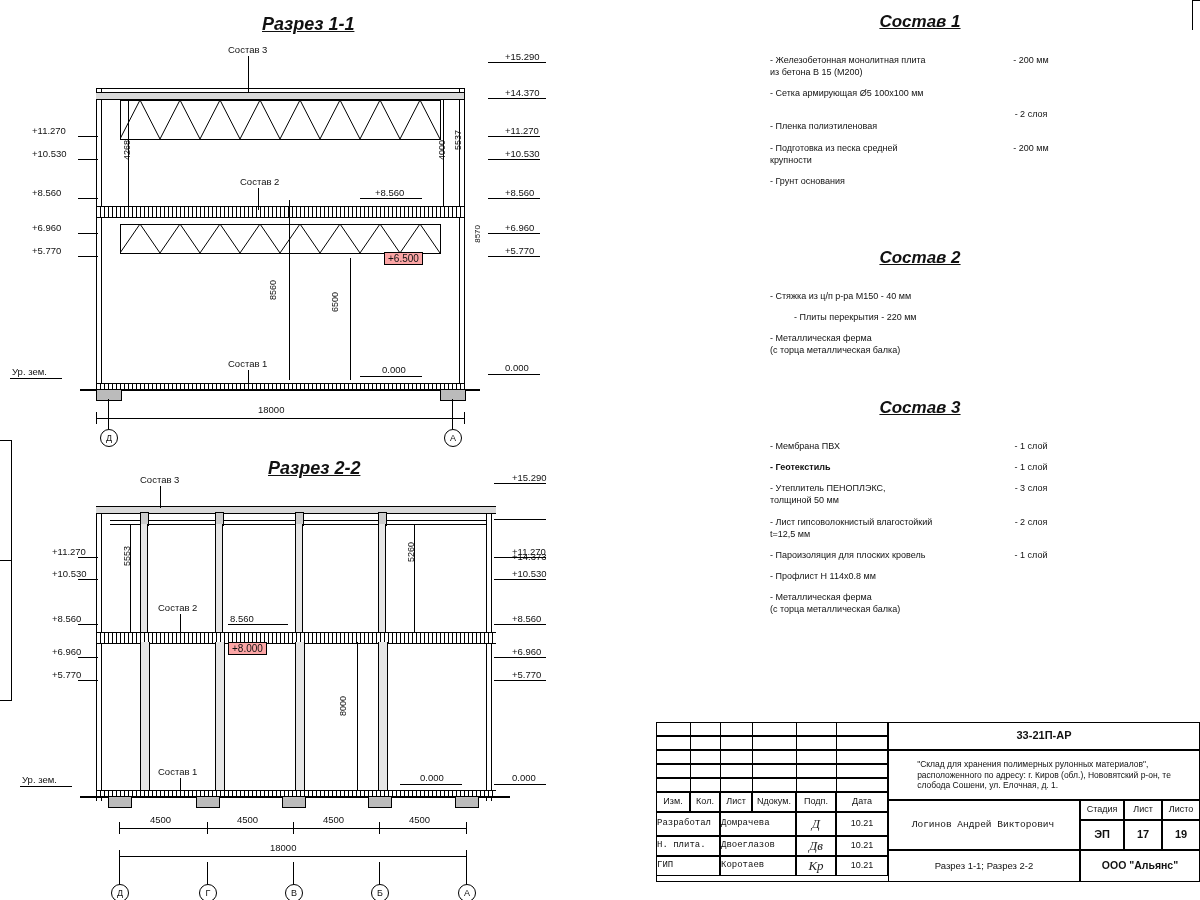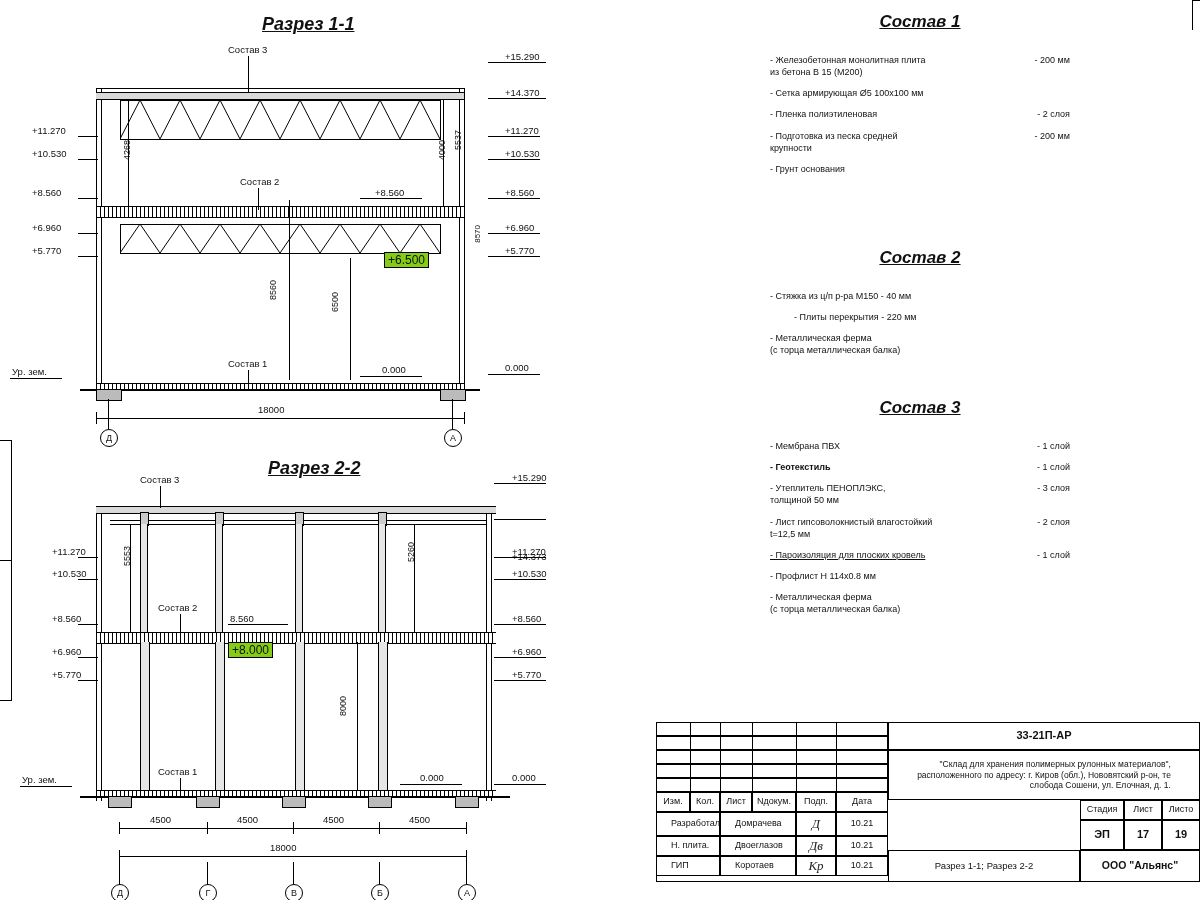--- a/index.html
+++ b/index.html
@@ -15,39 +15,39 @@
   
   .abs{position:absolute;}
   .ttl{
     font-style:italic;font-weight:bold;font-size:18px;
     text-decoration:underline;white-space:nowrap;
   }
   .lbl{font-size:9.5px;white-space:nowrap;}
   .vert{writing-mode:vertical-rl;transform:rotate(180deg);font-size:9px;}
   .hline{position:absolute;background:#000;height:1px;}
   .vline{position:absolute;background:#000;width:1px;}
-  .boxed{border:1px solid #000;padding:0 3px;font-size:12px;background:#84cc16;}
+  .boxed{border:1px solid #000;padding:0 3px;font-size:10px;background:#fca5a5;}
   .circ{
     width:16px;height:16px;border:1px solid #000;border-radius:50%;
     font-size:9px;display:flex;align-items:center;justify-content:center;
     background:#fff;
   }
   .lvl{font-size:9.5px;white-space:nowrap;}
   
   .spec-title{
     font-style:italic;font-weight:bold;font-size:17px;text-decoration:underline;
     text-align:center;
   }
   .spec-row{display:flex;font-size:9px;margin-bottom:9px;line-height:1.35;}
   .spec-row .t{flex:1;padding-right:6px;}
-  .spec-row .v{width:78px;text-align:right;}
+  .spec-row .v{width:78px;text-align:center;}
   
   .tb{position:absolute;border:1px solid #000;box-sizing:border-box;}
-  .tb-txt{font-size:9px;display:flex;align-items:center;justify-content:center;text-align:right;line-height:1.25;padding:0 2px;box-sizing:border-box;}
-  .tb-left{justify-content:flex-start;padding-left:14px;}
+  .tb-txt{font-size:9px;display:flex;align-items:center;justify-content:center;text-align:left;line-height:1.25;padding:0 2px;box-sizing:border-box;}
+  .tb-left{justify-content:flex-start;padding-left:0;font-family:Liberation Mono, monospace;}
   .sign{font-family:"Liberation Serif",serif;font-style:italic;font-size:13px;color:#222;}
   .notes{font-size:9px;line-height:1.5;}
   .frame-mark{position:absolute;background:#000;}
 </style>
 </head>
 <body>
 
 <div class="page">
 
   <div class="abs" style="left:0;top:0;width:560px;height:450px;">
@@ -281,21 +281,21 @@
       <div class="spec-row">
           <div class="t" style="white-space:pre-line;">- Железобетонная  монолитная плита
   из бетона В 15 (М200)</div>
           <div class="v">- 200 мм</div>
         </div>
       <div class="spec-row">
           <div class="t" style="white-space:pre-line;">- Сетка армирующая Ø5 100х100 мм</div>
           <div class="v"></div>
         </div>
       <div class="spec-row">
-          <div class="t" style="white-space:pre-line;">- Пленка полиэтиленовая</div>
+          <div class="t" style="white-space:pre-line;margin-top:12px;">- Пленка полиэтиленовая</div>
           <div class="v">-  2 слоя</div>
         </div>
       <div class="spec-row">
           <div class="t" style="white-space:pre-line;">- Подготовка из песка средней
   крупности</div>
           <div class="v">- 200 мм</div>
         </div>
       <div class="spec-row">
           <div class="t" style="white-space:pre-line;">- Грунт основания</div>
           <div class="v"></div>
@@ -337,21 +337,21 @@
           <div class="t" style="white-space:pre-line;">- Утеплитель ПЕНОПЛЭКС,
   толщиной 50 мм</div>
           <div class="v">- 3 слоя</div>
         </div>
       <div class="spec-row">
           <div class="t" style="white-space:pre-line;">- Лист гипсоволокнистый влагостойкий
   t=12,5 мм</div>
           <div class="v">- 2 слоя</div>
         </div>
       <div class="spec-row">
-          <div class="t" style="white-space:pre-line;text-decoration:underline;">- Пароизоляция для плоских кровель</div>
+          <div class="t" style="white-space:pre-line;">- Пароизоляция для плоских кровель</div>
           <div class="v">- 1 слой</div>
         </div>
       <div class="spec-row">
           <div class="t" style="white-space:pre-line;">- Профлист Н 114х0.8 мм</div>
           <div class="v"></div>
         </div>
       <div class="spec-row">
           <div class="t" style="white-space:pre-line;">- Металлическая ферма
   (с торца металлическая балка)</div>
           <div class="v"></div>
@@ -395,20 +395,21 @@
     <div class="tb tb-txt tb-left" style="left:0;top:134px;width:64px;height:20px;">ГИП</div>
     <div class="tb tb-txt tb-left" style="left:64px;top:134px;width:76px;height:20px;">Коротаев</div>
     <div class="tb tb-txt sign" style="left:140px;top:134px;width:40px;height:20px;">Кр</div>
     <div class="tb tb-txt" style="left:180px;top:134px;width:52px;height:20px;">10.21</div>
 
     <div class="tb tb-txt" style="left:232px;top:0;width:312px;height:28px;font-size:11px;font-weight:bold;">33-21П-АР</div>
     <div class="tb tb-txt" style="left:232px;top:28px;width:312px;height:50px;font-size:8.5px;white-space:pre-line;">"Склад для хранения полимерных рулонных материалов",
 расположенного по адресу: г. Киров (обл.), Нововятский р-он, те
 слобода Сошени, ул. Елочная, д. 1.</div>
 
+    <div class="tb tb-txt tb-left" style="left:232px;top:78px;width:192px;height:50px;justify-content:center;font-size:9.5px;">Логинов Андрей Викторович</div>
 
     <div class="tb tb-txt" style="left:424px;top:78px;width:44px;height:20px;font-size:9px;">Стадия</div>
     <div class="tb tb-txt" style="left:468px;top:78px;width:38px;height:20px;font-size:9px;">Лист</div>
     <div class="tb tb-txt" style="left:506px;top:78px;width:38px;height:20px;font-size:9px;">Листо</div>
 
     <div class="tb tb-txt" style="left:424px;top:98px;width:44px;height:30px;font-size:11px;font-weight:bold;">ЭП</div>
     <div class="tb tb-txt" style="left:468px;top:98px;width:38px;height:30px;font-size:11px;font-weight:bold;">17</div>
     <div class="tb tb-txt" style="left:506px;top:98px;width:38px;height:30px;font-size:11px;font-weight:bold;">19</div>
 
     <div class="tb tb-txt" style="left:232px;top:128px;width:192px;height:32px;font-size:9.5px;">Разрез 1-1; Разрез 2-2</div>

